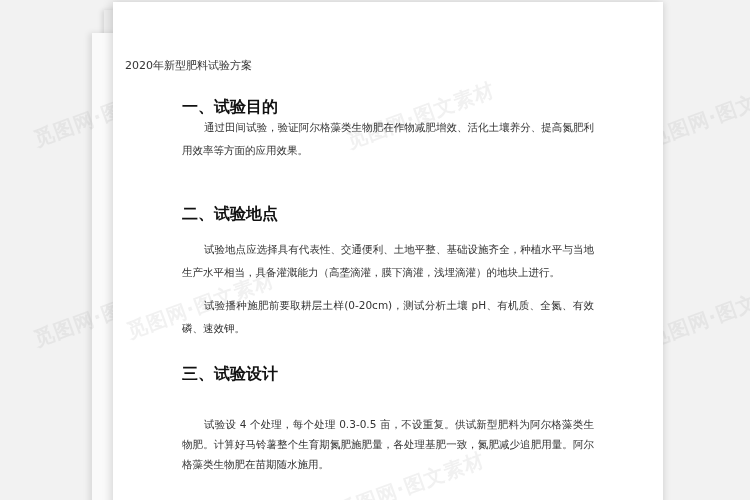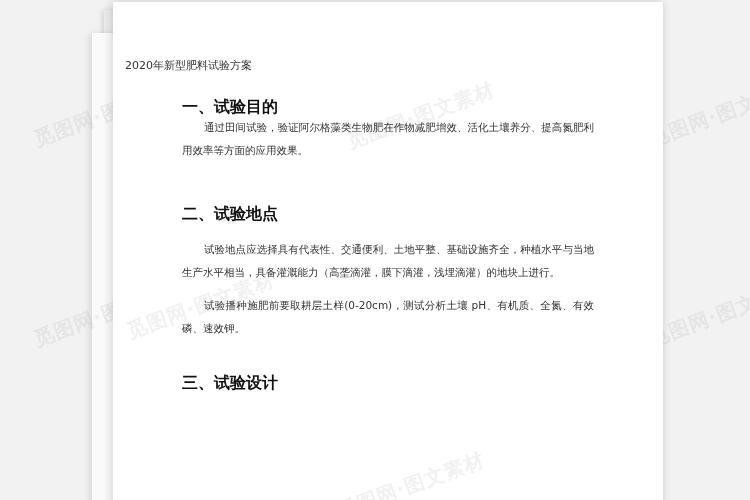--- a/index.html
+++ b/index.html
@@ -59,14 +59,15 @@
 
   <div class="doc-title">2020年新型肥料试验方案</div>
 
   <div class="heading" style="top:95px;">一、试验目的</div>
   <div class="para" style="top:114px;">通过田间试验，验证阿尔格藻类生物肥在作物减肥增效、活化土壤养分、提高氮肥利用效率等方面的应用效果。</div>
 
   <div class="heading" style="top:202px;">二、试验地点</div>
   <div class="para" style="top:236px;">试验地点应选择具有代表性、交通便利、土地平整、基础设施齐全，种植水平与当地生产水平相当，具备灌溉能力（高垄滴灌，膜下滴灌，浅埋滴灌）的地块上进行。</div>
   <div class="para" style="top:292px;">试验播种施肥前要取耕层土样(0-20cm)，测试分析土壤 pH、有机质、全氮、有效磷、速效钾。</div>
 
-  <div class="heading" style="top:371px;">三、试验设计</div>
+  <div class="heading" style="top:362px;">三、试验设计</div>
+  <div class="para" style="top:412px; line-height:20px;">试验设 4 个处理，每个处理 0.3-0.5 亩，不设重复。供试新型肥料为阿尔格藻类生物肥。计算好马铃薯整个生育期氮肥施肥量，各处理基肥一致，氮肥减少追肥用量。阿尔格藻类生物肥在苗期随水施用。</div>
 </div>
 
 </body></html>

